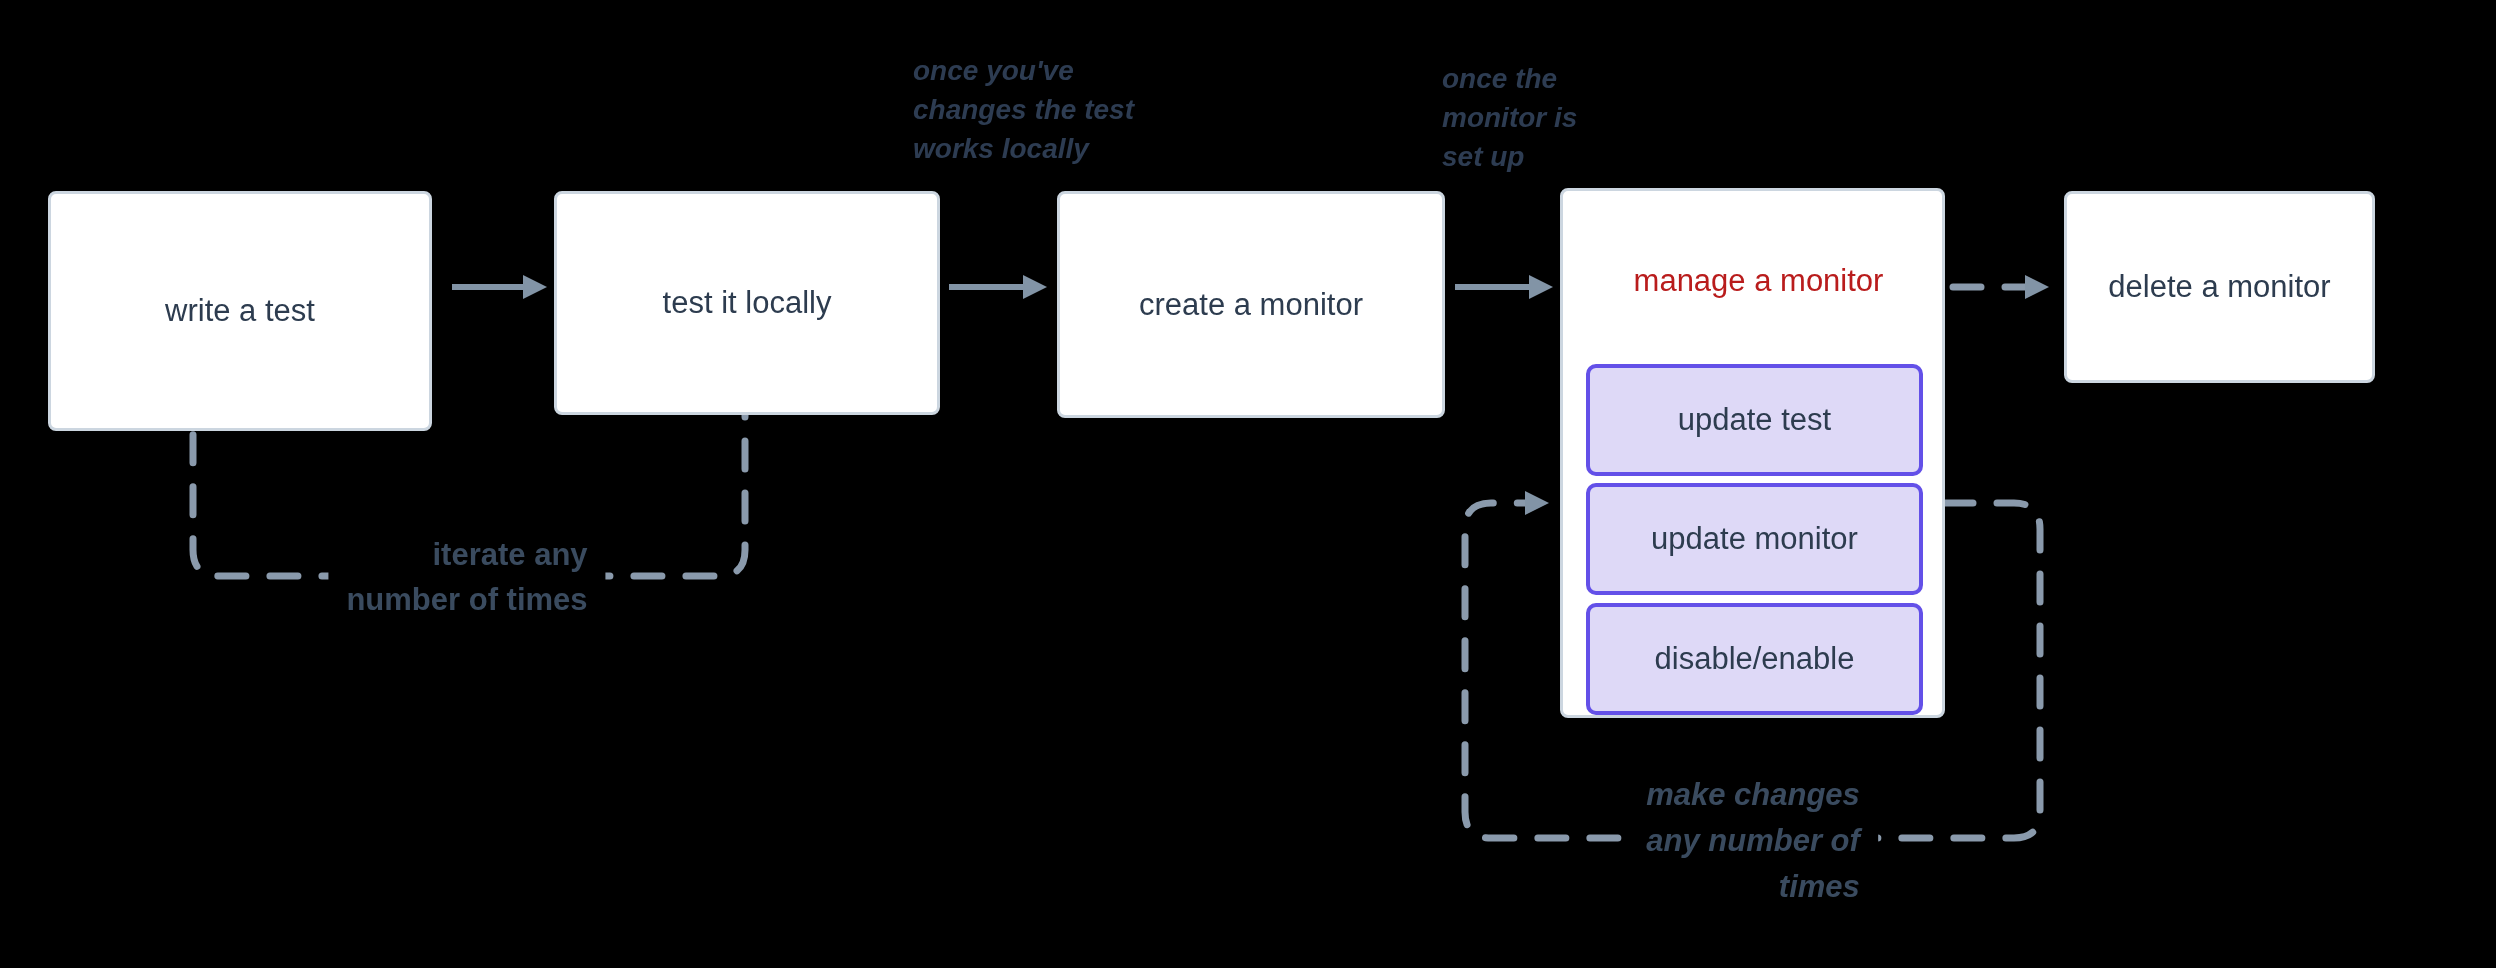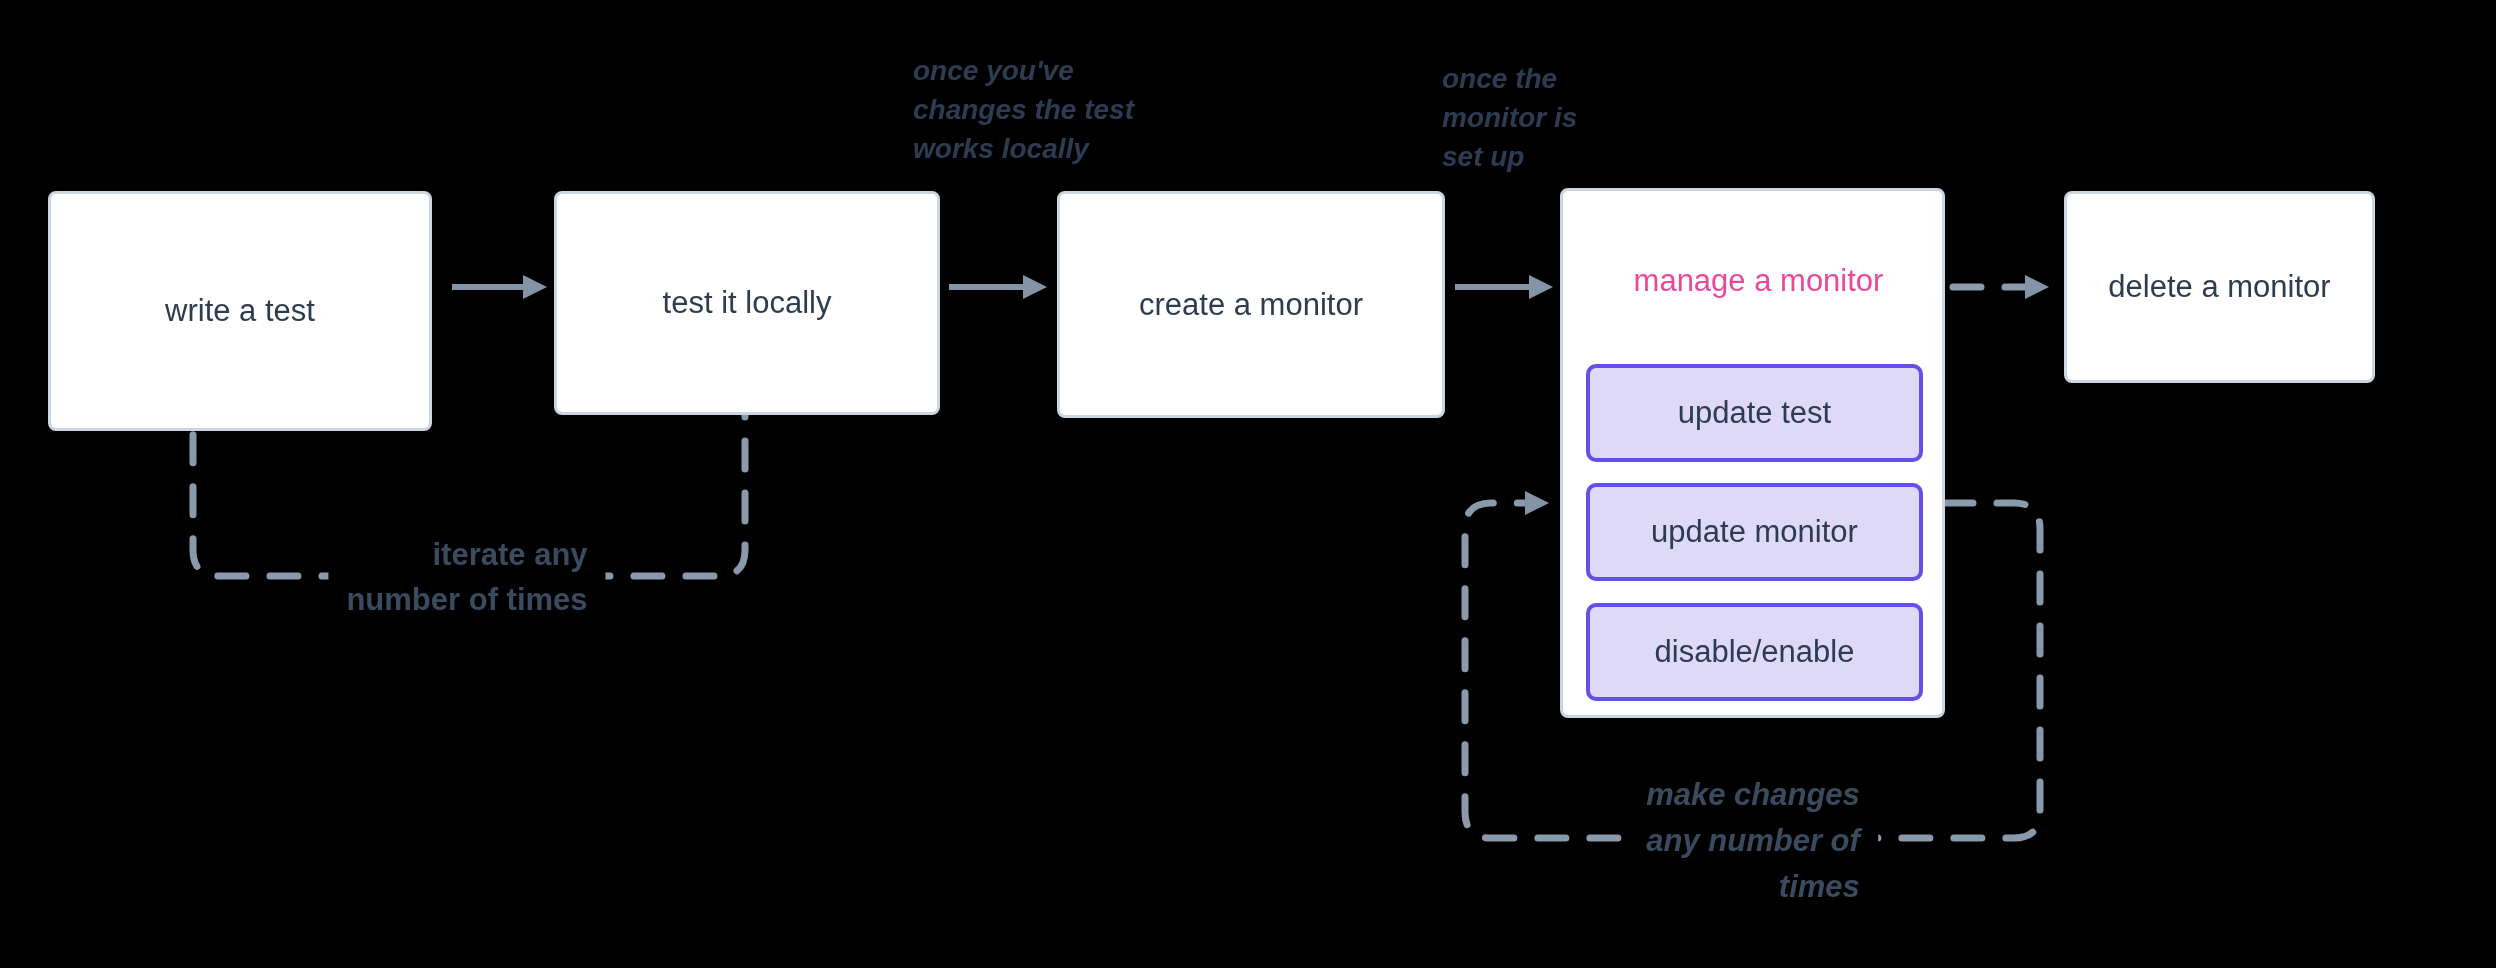--- a/index.html
+++ b/index.html
@@ -11,24 +11,24 @@
   .wire-solid{stroke:#8294a6;stroke-width:6;fill:none;}
   .wire-dashed{stroke:#8a9aac;stroke-width:7;fill:none;stroke-dasharray:28 24;stroke-linecap:round;}
   .node{
     position:absolute;box-sizing:border-box;background:#ffffff;
     border:3px solid #ccd6e0;border-radius:8px;
     display:flex;align-items:center;justify-content:center;
     font-size:31px;font-weight:500;color:#2d3c4f;
   }
   .node-tall{display:block;}
   .node-title{
-    margin-top:70px;text-align:center;font-size:31px;font-weight:500;color:#ec4899;line-height:40px;margin-left:12px;
+    margin-top:70px;text-align:center;font-size:31px;font-weight:500;color:#b91c1c;line-height:40px;margin-left:12px;
   }
   .sub-btn{
-    position:absolute;box-sizing:border-box;left:23px;width:337px;height:98px;
+    position:absolute;box-sizing:border-box;left:23px;width:337px;height:112px;
     background:#ded9f7;border:4px solid #6350e8;border-radius:10px;
     display:flex;align-items:center;justify-content:center;
     font-size:31px;font-weight:500;color:#2d3c4f;
   }
   .annotation{
     position:absolute;font-style:italic;font-weight:600;font-size:28px;line-height:39px;
     color:#2d3c52;white-space:pre-line;
   }
   .loop-label{
     position:absolute;transform:translateX(-50%);text-align:right;

